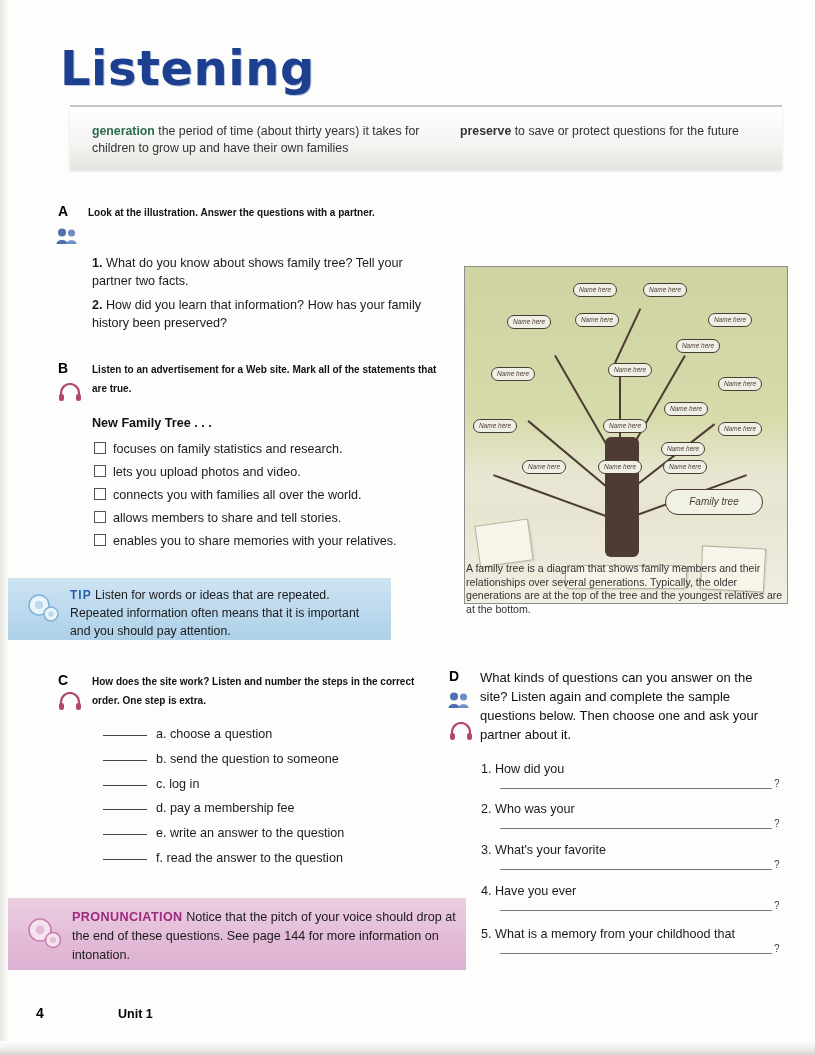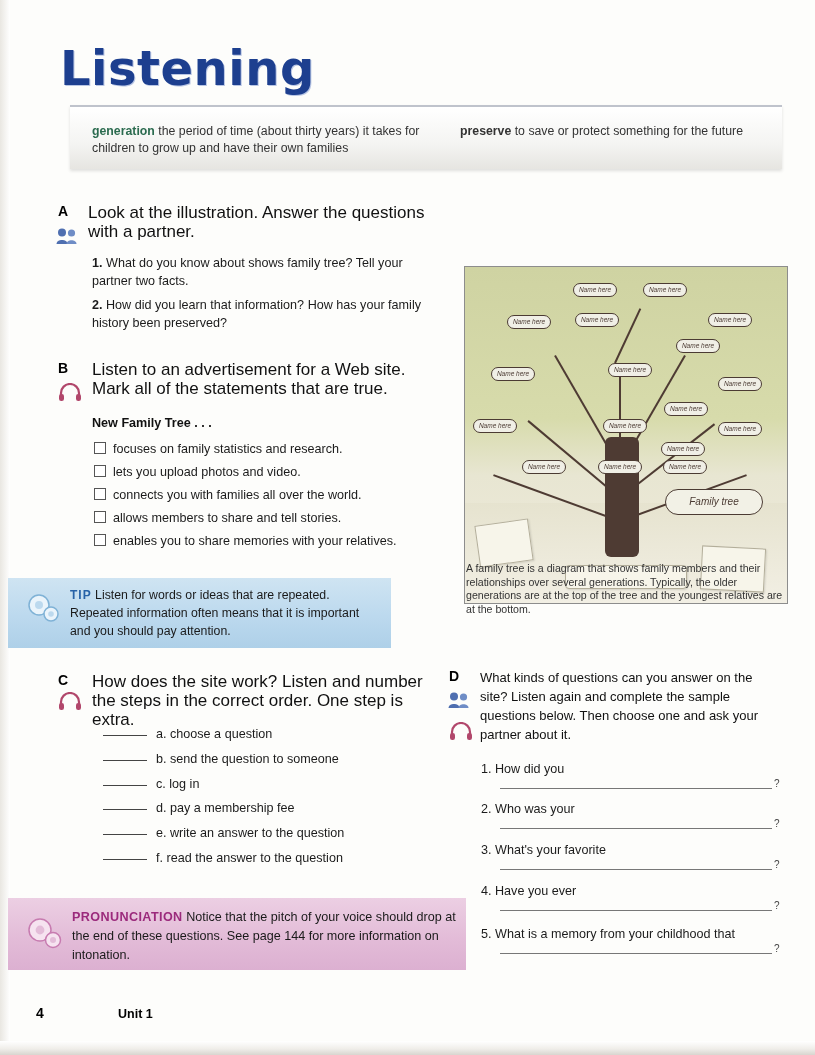--- a/index.html
+++ b/index.html
@@ -74,22 +74,22 @@
 
   
   .sec-letter {
     position: absolute;
     font-weight: bold;
     font-size: 14px;
     color: #000;
   }
   .sec-text {
     position: absolute;
-    font-size: 17px;
-    font-weight: normal;
+    font-size: 10px;
+    font-weight: bold;
     line-height: 19px;
     color: #111;
   }
 
   
   .icon-people {
     position: absolute;
     width: 20px; height: 16px;
   }
   .icon-headphone {
@@ -200,21 +200,21 @@
     height: 2px;
     transform-origin: left center;
   }
 
   
   .tipbox {
     position: absolute;
     left: 8px;
     top: 578px;
     width: 383px;
-    height: 70px;
+    height: 62px;
     background: linear-gradient(to bottom, #cfe4f2 0%, #bcd9ee 55%, #aed0e8 100%);
   }
   .tip-gear {
     position: absolute;
     left: 16px;
     top: 10px;
     width: 40px;
     height: 40px;
   }
   .tip-label {
@@ -328,21 +328,21 @@
     <div class="glossary-inner">
       <table style="border-collapse:collapse;width:100%;">
         <tbody>
             <tr>
           <td style="vertical-align:top;width:358px;padding:0;">
             <span class="gl-word">generation</span>
             <span>the period of time (about thirty years) it takes for children to grow up and have their own families</span>
           </td>
           <td style="vertical-align:top;padding:0 0 0 10px;">
             <span class="gl-word2">preserve</span>
-            <span>to save or protect something for the future</span>
+            <span>to save or protect questions for the future</span>
           </td>
         </tr>
       </tbody>
         </table>
     </div>
   </div>
 
   <div class="sec-letter" style="left:58px; top:203px;">A</div>
   <div class="sec-text" style="left:88px; top:203px; width:352px;">Look at the illustration. Answer the questions with a partner.</div>
 

